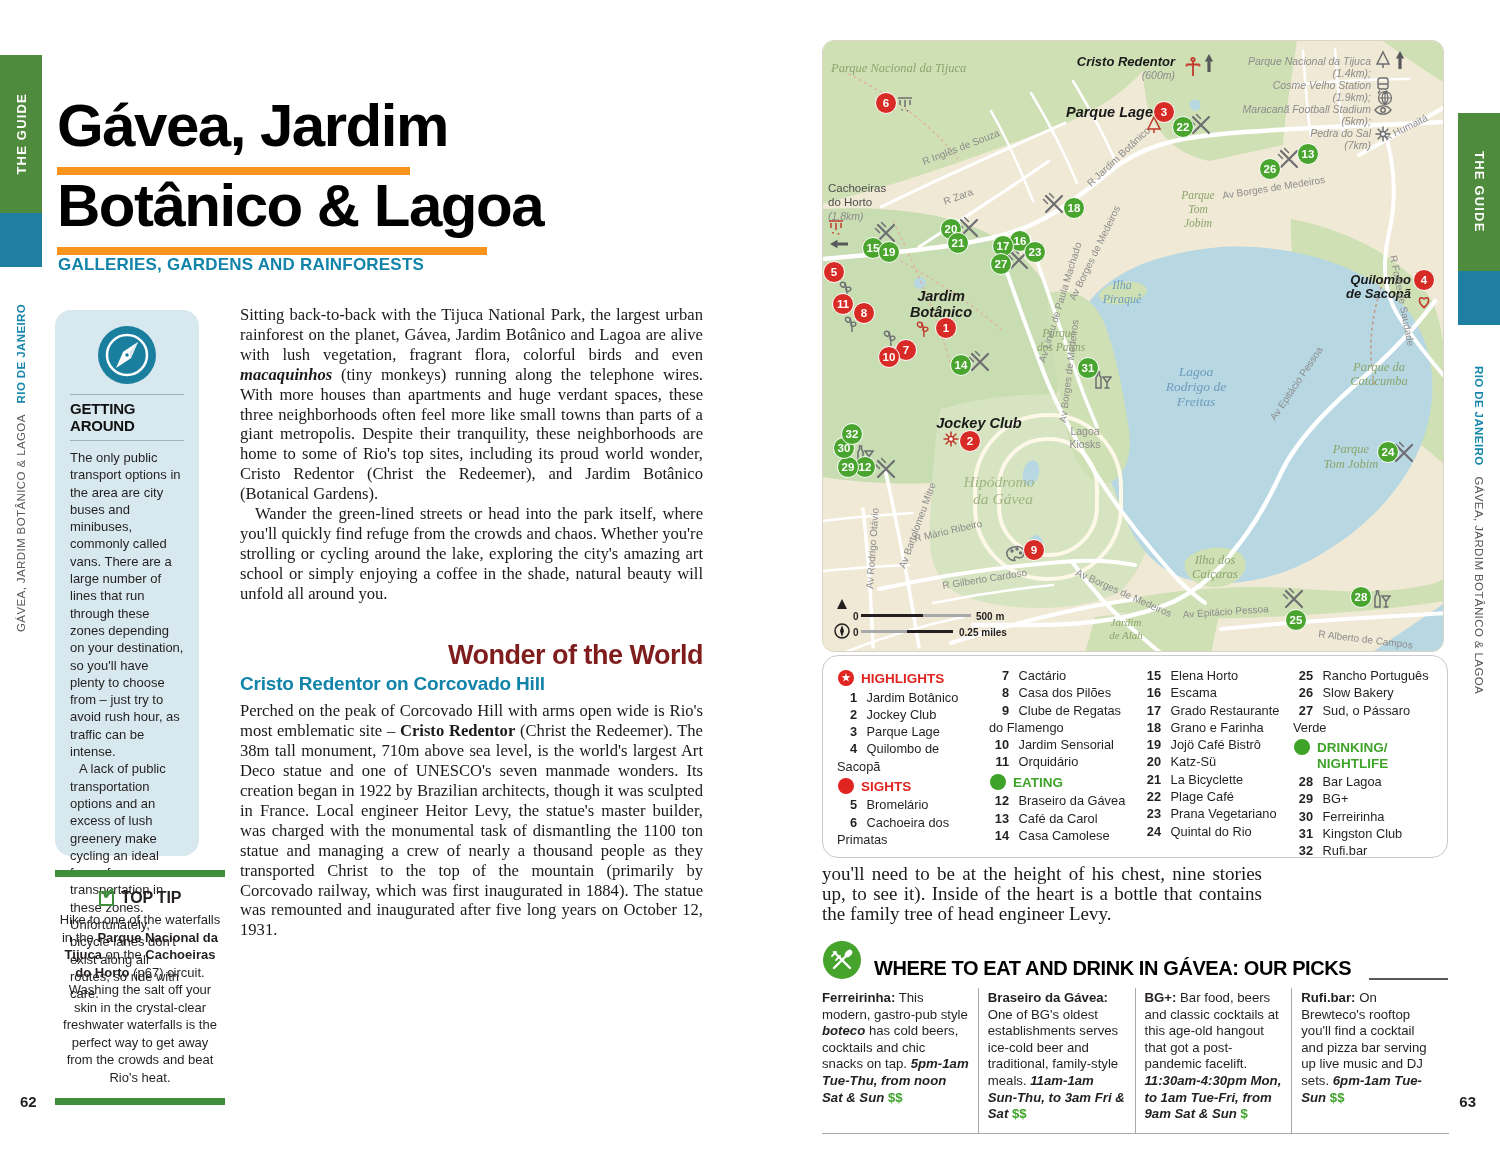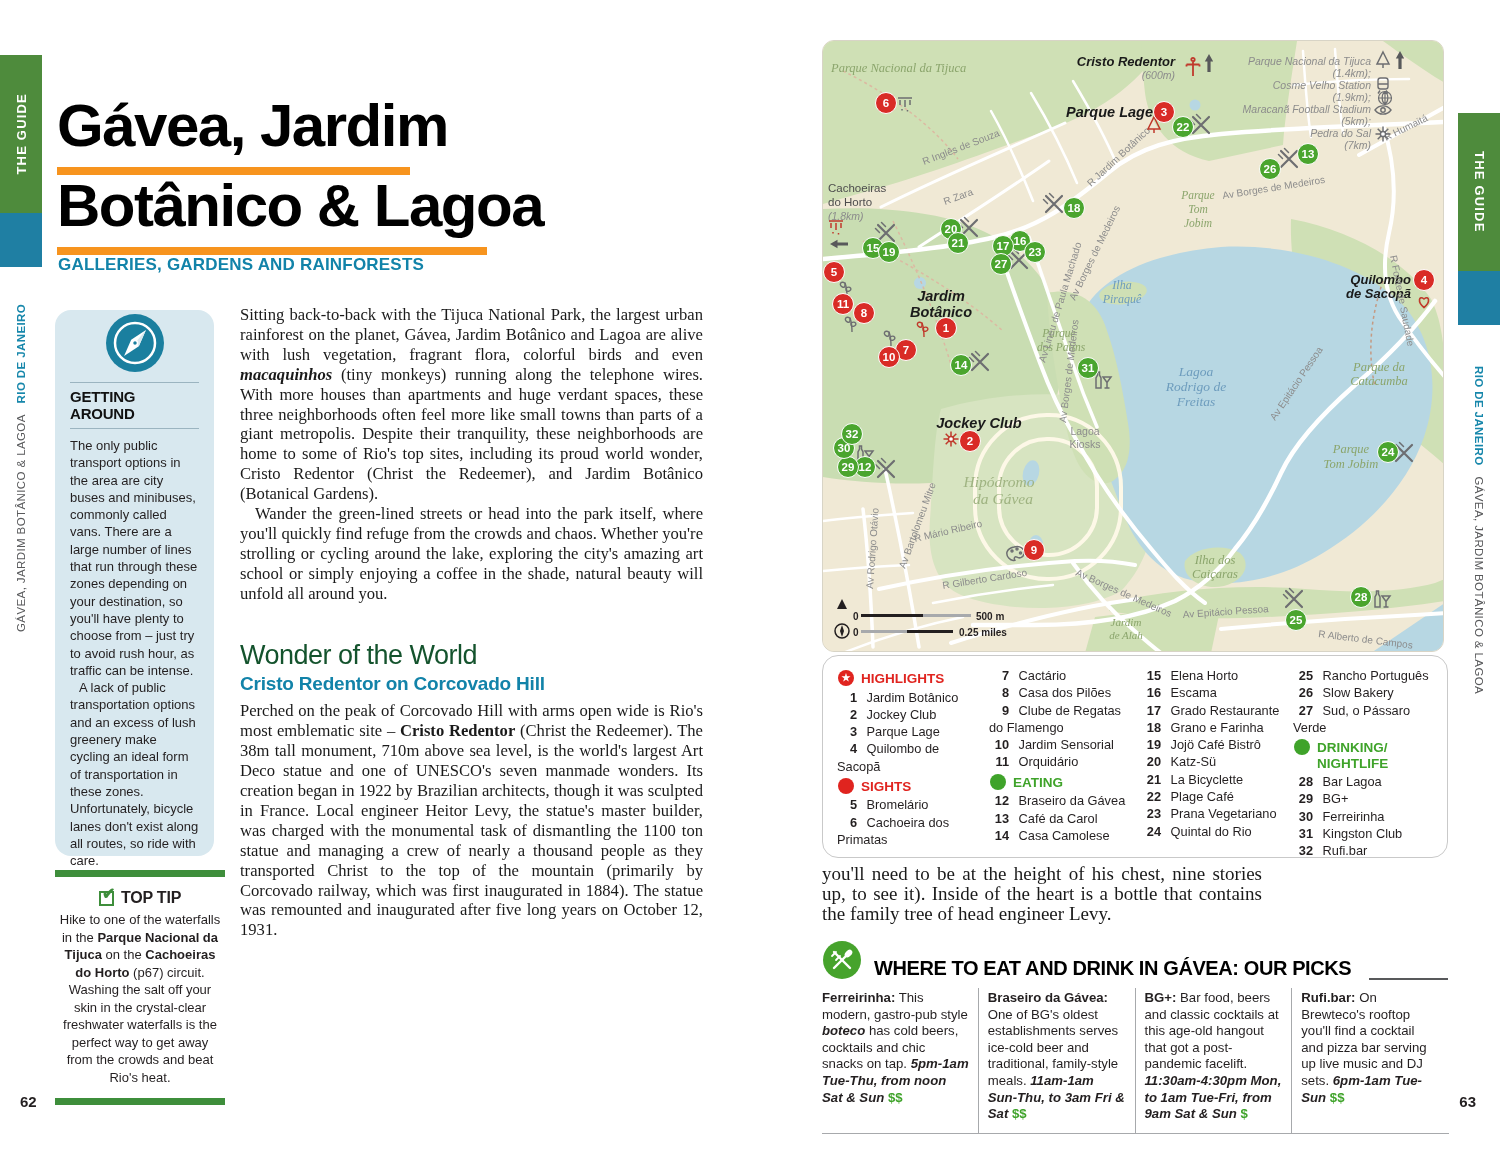--- a/index.html
+++ b/index.html
@@ -20,43 +20,43 @@
   .rail-chapter { color:#58595b; }
   .pagenum { position:absolute; bottom:44px; font-weight:bold; font-size:15px; color:#231f20; }
 
   
   .title { position:absolute; left:57px; font-weight:bold; color:#000;
     font-size:60px; letter-spacing:-1.5px; line-height:1; }
   .title-bar { position:absolute; left:57px; height:8px; background:#f7941e; }
   .subtitle { position:absolute; left:58px; top:255px; color:#1283a9; font-weight:bold;
     font-size:17px; letter-spacing:.2px; }
 
-  .ga-box { position:absolute; left:55px; top:310px; width:159px; height:546px;
-    background:#d8e8ef; border-radius:16px; padding:0 15px 0 15px; text-align:left; }
+  .ga-box { position:absolute; left:55px; top:310px; width:144px; height:546px;
+    background:#d8e8ef; border-radius:16px; padding:12px 15px 0 15px; text-align:left; }
   .ga-compass { display:block; margin:2px auto 8px auto; }
   .ga-head { font-size:15px; font-weight:bold; letter-spacing:-.2px; color:#111;
     border-top:1px solid #9bb4c0; border-bottom:1px solid #9bb4c0; padding:5px 0 6px 0; }
   .ga-body { margin-top:8px; font-size:13px; line-height:17.3px; color:#231f20; }
   .ga-body p + p { text-indent:9px; }
 
   .tip-box { position:absolute; left:55px; top:870px; width:170px; text-align:center; }
   .tip-bar { height:7px; background:#3e8e3b; }
   .tip-title-row { margin:12px 0 4px 0; display:flex; align-items:center; justify-content:center; gap:7px; }
   .tip-check { position:relative; width:15px; height:15px; border:2.5px solid #3e8e3b; display:inline-block; }
   .tip-check:after { content:"✔"; position:absolute; left:1px; top:-9px; color:#3e8e3b;
     font-size:16px; font-weight:bold; }
   .tip-title { font-size:16px; font-weight:bold; letter-spacing:-.2px;text-align:center; }
   .tip-body { font-size:13px; line-height:17.5px; margin:4px 2px 12px 2px; }
 
   .serifcol { position:absolute; left:240px; top:305px; width:463px;
     font-family:"Liberation Serif", serif; font-size:16.6px; line-height:19.9px;
     text-align:justify; color:#1a1a1a; }
   .serifcol p.ind { text-indent:15px; }
-  .wonder-head { font-family:"Liberation Sans", sans-serif; font-weight:normal; color:#14532d;
-    font-size:27px; letter-spacing:-.5px; margin:42px 0 8px 0; text-align:left; }
+  .wonder-head { font-family:"Liberation Sans", sans-serif; font-weight:bold; color:#7f1d1d;
+    font-size:27px; letter-spacing:-.5px; margin:42px 0 8px 0; text-align:right; }
   .wonder-sub { font-family:"Liberation Sans", sans-serif; font-weight:bold; color:#1283a9;
     font-size:19px; margin:0 0 8px 0; text-align:left; letter-spacing:-.2px; }
   .b { font-weight:bold; } .i { font-style:italic;font-weight:bold; } .c-g { color:#3fa32a; font-weight:bold; }
 
   
   .mapwrap { position:absolute; left:822px; top:40px; width:622px; height:612px;
     border-radius:12px; overflow:hidden; border:1px solid #d8d4c6; background:#f0e9d5; }
   svg text { font-family:"Liberation Sans", sans-serif; }
   .t-street { font-size:10px; fill:#8c8c8c; }
   .t-park { font-family:"Liberation Serif", serif; font-style:italic; font-size:12.5px; fill:#8ba56c; }

